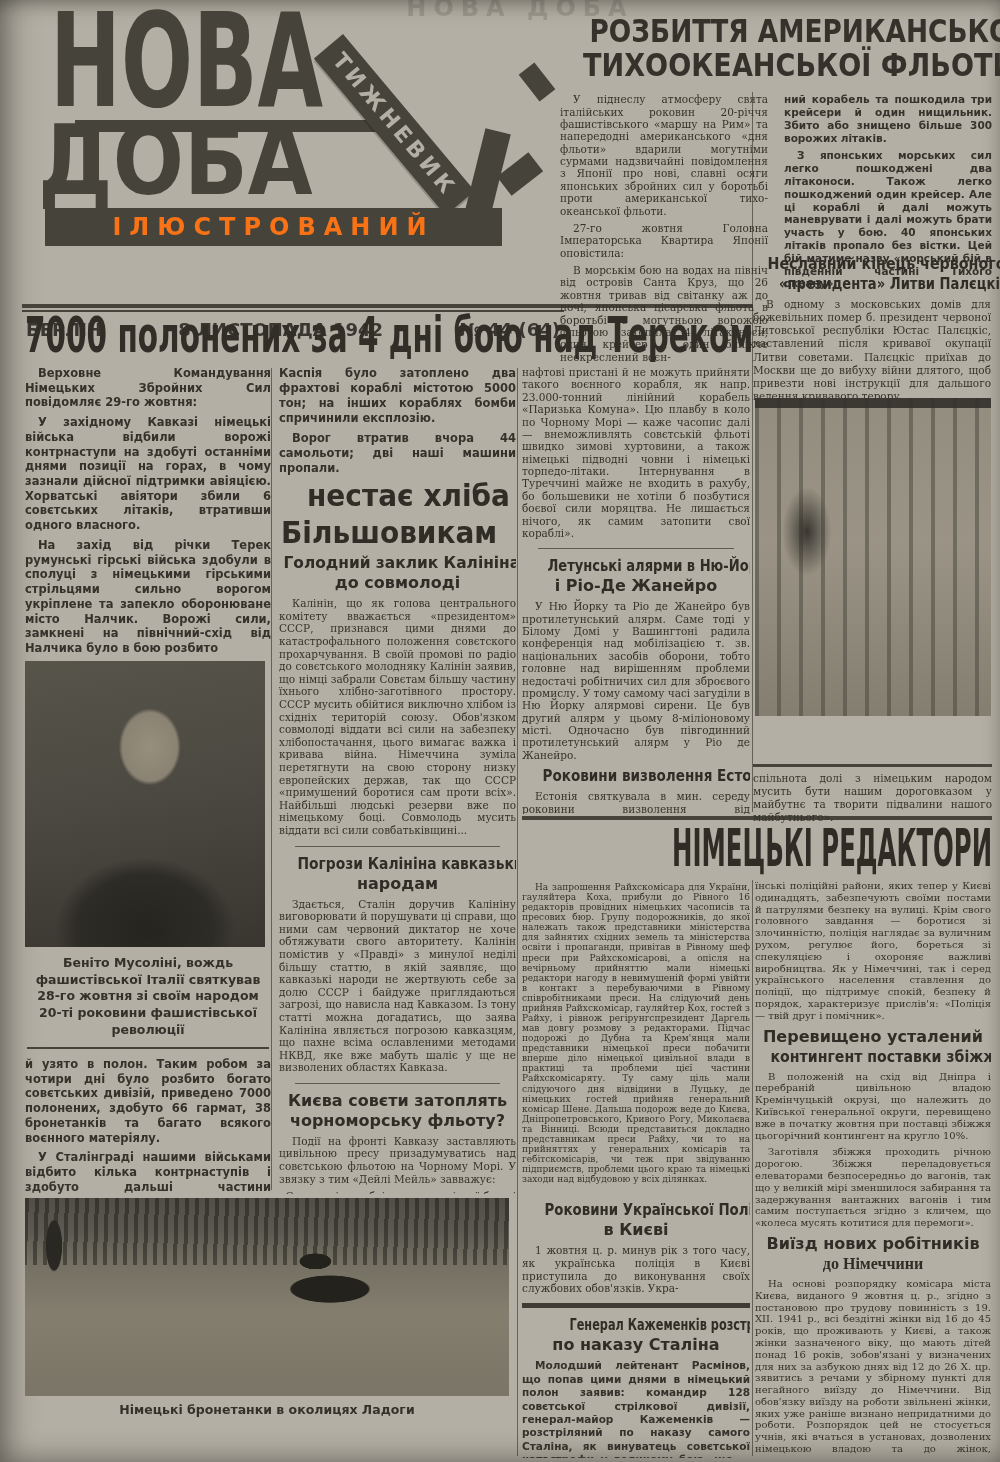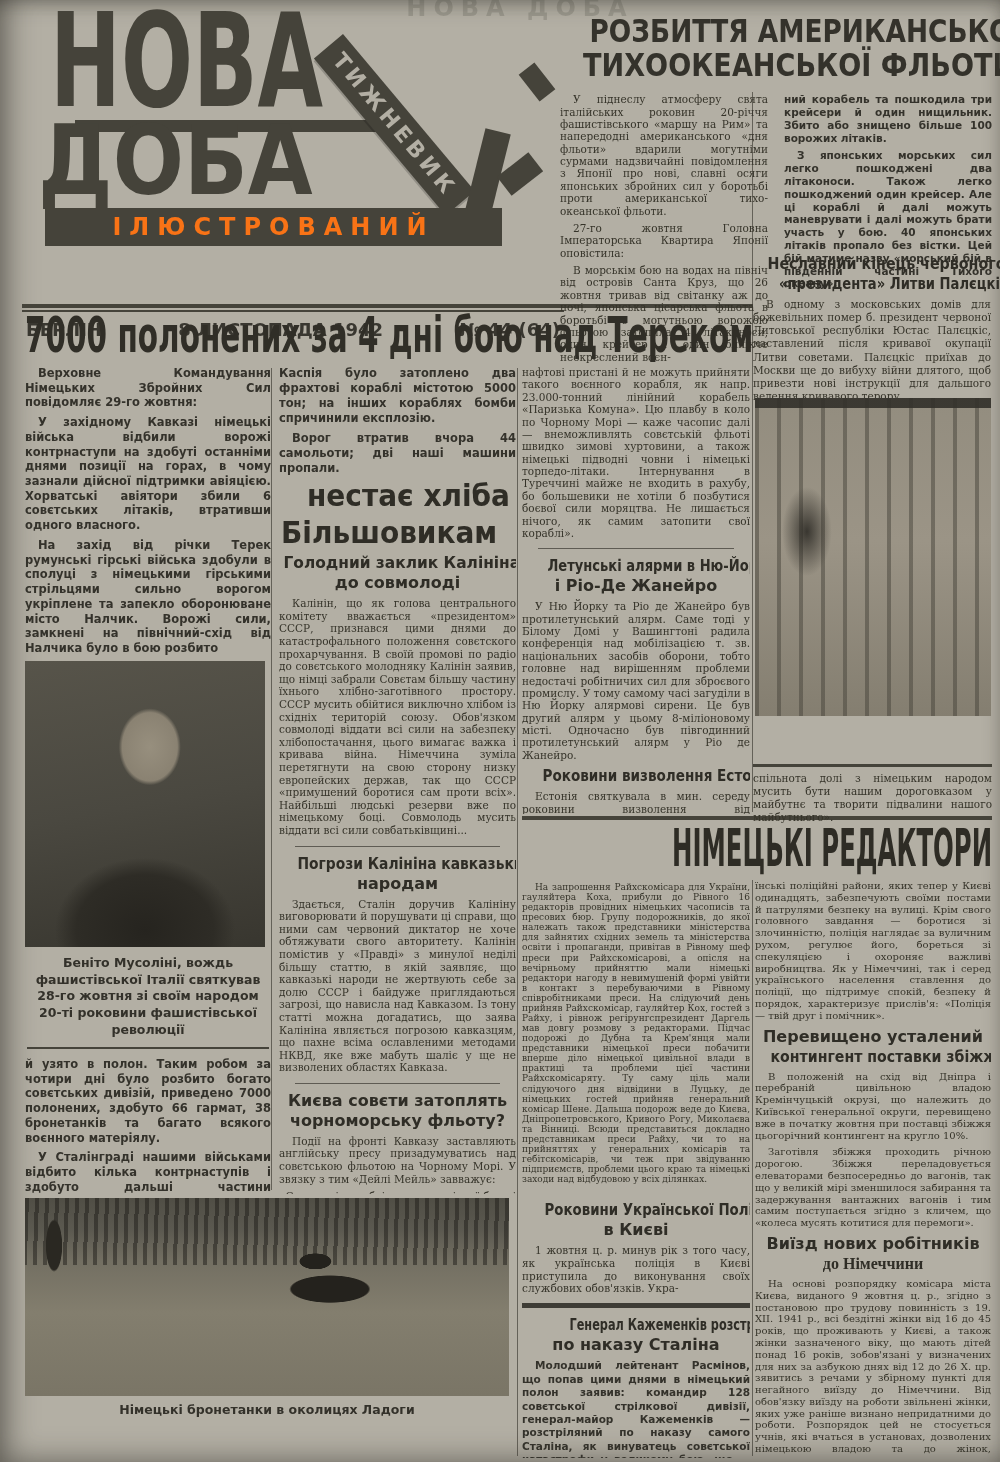--- a/index.html
+++ b/index.html
@@ -150,21 +150,21 @@
       <span class="fitc" style="transform: scale(0.879837, 1.08);">РОЗБИТТЯ АМЕРИКАНСЬКОЇ</span><br>
       <span class="fitc" style="transform: scale(0.903766, 1.08);">ТИХООКЕАНСЬКОЇ ФЛЬОТИ</span>
     </div>
     <div id="fleet-cols">
       <div class="fcol fcol1">
         <p class="ind">У піднеслу атмосферу свята італійських роковин 20-річчя фашистівського «маршу на Рим» та напередодні американського «дня фльоти» вдарили могутніми сурмами надзвичайні повідомлення з Японії про нові, славні осяги японських збройних сил у боротьбі проти американської тихо-океанської фльоти.</p>
         <p class="ind">27-го жовтня Головна Імператорська Квартира Японії оповістила:</p>
         <p class="ind">В морськім бою на водах на північ від островів Санта Круз, що 26 жовтня тривав від світанку аж до ночі, японська цісарська фльота в боротьбі з могутньою ворожою фльотою затопила 4 літаконоси, один крейсер і один ближче неокреслений воєн-</p>
       </div>
       <div class="fcol fcol2">
-        <p>ний корабель та пошкодила три крейсери й один нищильник. Збито або знищено більше 100 ворожих літаків.</p>
+        <p>ний корабель та пошкодила три крейсери й один нищильник. Збито або знищено більше 300 ворожих літаків.</p>
         <p class="ind">З японських морських сил легко пошкоджені два літаконоси. Також легко пошкоджений один крейсер. Але ці кораблі й далі можуть маневрувати і далі можуть брати участь у бою. 40 японських літаків пропало без вістки. Цей бій матиме назву «морський бій в південній частині Тихого океану».</p>
       </div>
     </div>
   </div>
 
   <div id="paleckis" class="abs">
     <div class="sec-h">
       <span class="fitc" style="transform: scale(0.891386, 1);">Неславний кінець червоного</span><br>
       <span class="fitc" style="transform: scale(0.82069, 1);">«президента» Литви Палєцкіса</span>
     </div>
@@ -202,21 +202,21 @@
     <div class="sec-h">
       <span class="fitc" style="transform: scale(0.864964, 1);">Погрози Калініна кавказьким</span><br>
       <span class="fitc" style="transform: scale(1, 1);">народам</span>
     </div>
     <p class="serifbody ind">Здається, Сталін доручив Калініну виговорювати й порушувати ці справи, що ними сам червоний диктатор не хоче обтяжувати свого авторитету. Калінін помістив у «Правді» з минулої неділі більшу статтю, в якій заявляє, що кавказькі народи не жертвують себе за долю СССР і байдуже приглядаються загрозі, що нависла над Кавказом. Із тону статті можна догадатись, що заява Калініна являється погрозою кавказцям, що пахне всіма ославленими методами НКВД, яке вже мабуть шаліє у ще не визволених областях Кавказа.</p>
     <div class="sep"></div>
     <div class="sec-h">
       <span class="fitc" style="transform: scale(1, 1);">Києва совєти затоплять</span><br>
       <span class="fitc" style="transform: scale(1, 1);">чорноморську фльоту?</span>
     </div>
-    <p class="serifbody ind">Події на фронті Кавказу заставляють англійську пресу призадумуватись над совєтською фльотою на Чорному Морі. У звязку з тим «Дейлі Мейль» завважує:</p>
+    <p class="serifbody ind">Події на фронті Кавказу заставляють цивільною пресу призадумуватись над совєтською фльотою на Чорному Морі. У звязку з тим «Дейлі Мейль» завважує:</p>
     <p class="serifbody">«Совєтські кораблі не мають ніякої бази і ніякої змоги направи. Тепер вони тільки плавають безупину сюди й туди, як золота рибка в своїй акварії. Туапсе й Батум це тільки</p>
   </div>
 
   <div id="colC" class="abs">
     <p class="serifbody">нафтові пристані й не можуть прийняти такого воєнного корабля, як напр. 23.000-тонний лінійний корабель «Паризька Комуна». Цю плавбу в коло по Чорному Морі — каже часопис далі — внеможливлять совєтській фльоті швидко зимові хуртовини, а також німецькі підводні човни і німецькі торпедо-літаки. Інтернування в Туреччині майже не входить в рахубу, бо большевики не хотіли б позбутися боєвої сили моряцтва. Не лишається нічого, як самим затопити свої кораблі».</p>
     <div class="sep"></div>
     <div class="sec-h">
       <span class="fitc" style="transform: scale(0.817204, 1);">Летунські алярми в Ню-Йорку</span><br>
       <span class="fitc" style="transform: scale(1, 1);">і Ріо-Де Жанейро</span>
     </div>

